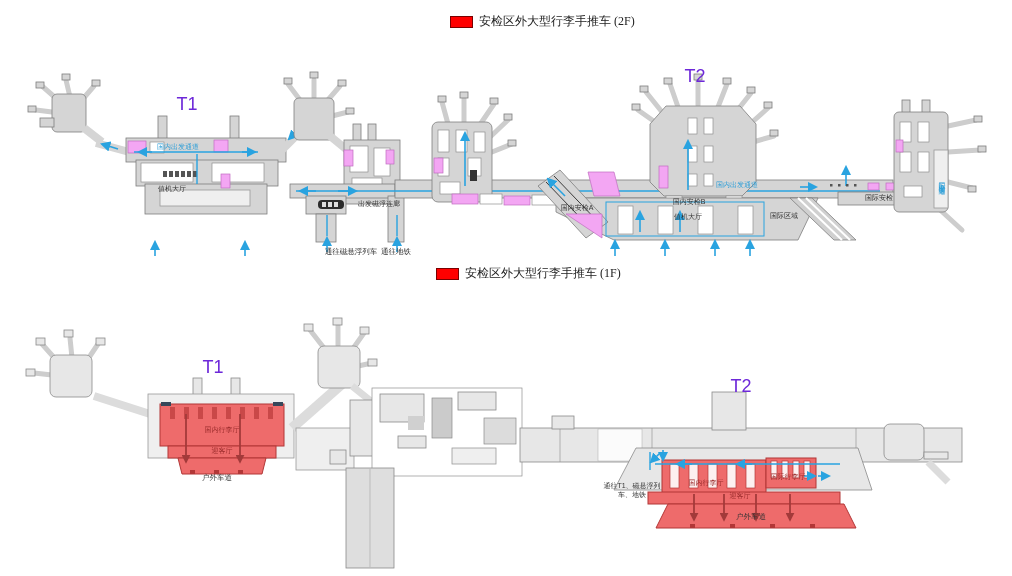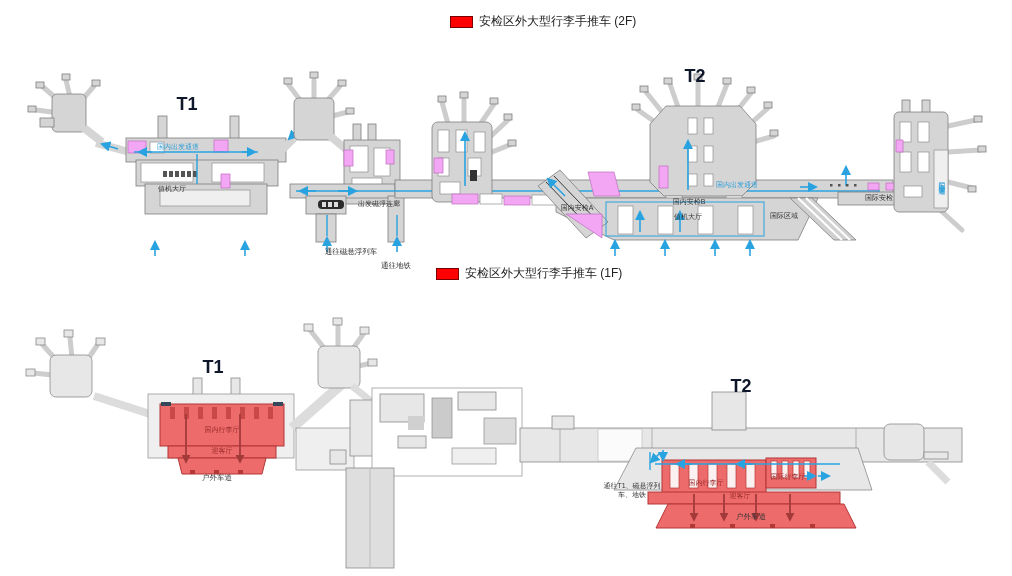--- a/index.html
+++ b/index.html
@@ -3,25 +3,25 @@
 <meta charset="utf-8">
 <style>
   html,body{margin:0;padding:0;background:#fff;}
   #stage{position:relative;width:1012px;height:576px;background:#fff;overflow:hidden;
          font-family:"Liberation Sans","DejaVu Sans",sans-serif;}
   #shapes{position:absolute;left:0;top:0;}
   .lbl{position:absolute;transform:translate(-50%,-50%);white-space:nowrap;
        font-size:7px;color:#333;line-height:1.25;text-align:center;}
   .lbl.blue{color:#2e9fd8;}
   .lbl.red{color:#9b2c2c;}
-  .lbl.big{font-size:18px;color:#0f172a;font-weight:bold;}
+  .lbl.big{font-size:18px;color:#6d28d9;}
   .lbl.vert{writing-mode:vertical-rl;letter-spacing:1px;}
   .lbl.wrap{white-space:normal;width:64px;}
   .legend{position:absolute;display:flex;align-items:center;gap:6px;
-          font-size:12px;color:#222;}
+          font-size:12px;color:#222;font-family:Liberation Serif, serif;}
   .swatch{width:21px;height:10px;border:1px solid #7a0000;display:inline-block;}
   
   .b{fill:#d5d5d5;stroke:#7d7d7d;stroke-width:.8;}
   .g2{fill:#e7e7e7;stroke:#8a8a8a;stroke-width:.8;}
   .g3{fill:#efefef;stroke:#9a9a9a;stroke-width:.8;}
   .w{fill:#ffffff;stroke:#8f8f8f;stroke-width:.7;}
   .p{fill:#f3a6f3;stroke:#c06cc0;stroke-width:.7;}
   .pl{stroke:#cdcdcd;stroke-width:5;fill:none;stroke-linecap:round;}
   .cn{stroke:#d5d5d5;stroke-width:8;fill:none;}
   .bl{stroke:#29a3e0;stroke-width:1.4;fill:none;}
@@ -389,21 +389,21 @@
   <span class="swatch" style="background-color: rgb(255, 0, 0);"></span>
   <span>安检区外大型行李手推车 (1F)</span>
 </div>
 
 <div class="lbl big" style="left:187px;top:104px;">T1</div>
 <div class="lbl big" style="left:695px;top:76px;">T2</div>
 <div class="lbl blue" style="left:178px;top:147px;">国内出发通道</div>
 <div class="lbl" style="left:172px;top:189px;">值机大厅</div>
 <div class="lbl" style="left:379px;top:204px;">出发磁浮连廊</div>
 <div class="lbl" style="left:326px;top:252px;font-size:7.5px;margin-left:25px;">通往磁悬浮列车</div>
-<div class="lbl" style="left:396px;top:266px;font-size:7.5px;">通往地铁</div>
+<div class="lbl" style="left:396px;top:252px;font-size:7.5px;">通往地铁</div>
 <div class="lbl" style="left:577px;top:208px;">国内安检A</div>
 <div class="lbl blue" style="left:737px;top:185px;">国内出发通道</div>
 <div class="lbl" style="left:689px;top:202px;">国内安检B</div>
 <div class="lbl" style="left:688px;top:217px;">值机大厅</div>
 <div class="lbl" style="left:784px;top:216px;">国际区域</div>
 <div class="lbl" style="left:879px;top:198px;">国际安检</div>
 <div class="lbl blue vert" style="left:941px;top:180px;">国际出发通道</div>
 
 <div class="lbl big" style="left:213px;top:367px;">T1</div>
 <div class="lbl big" style="left:741px;top:386px;">T2</div>

